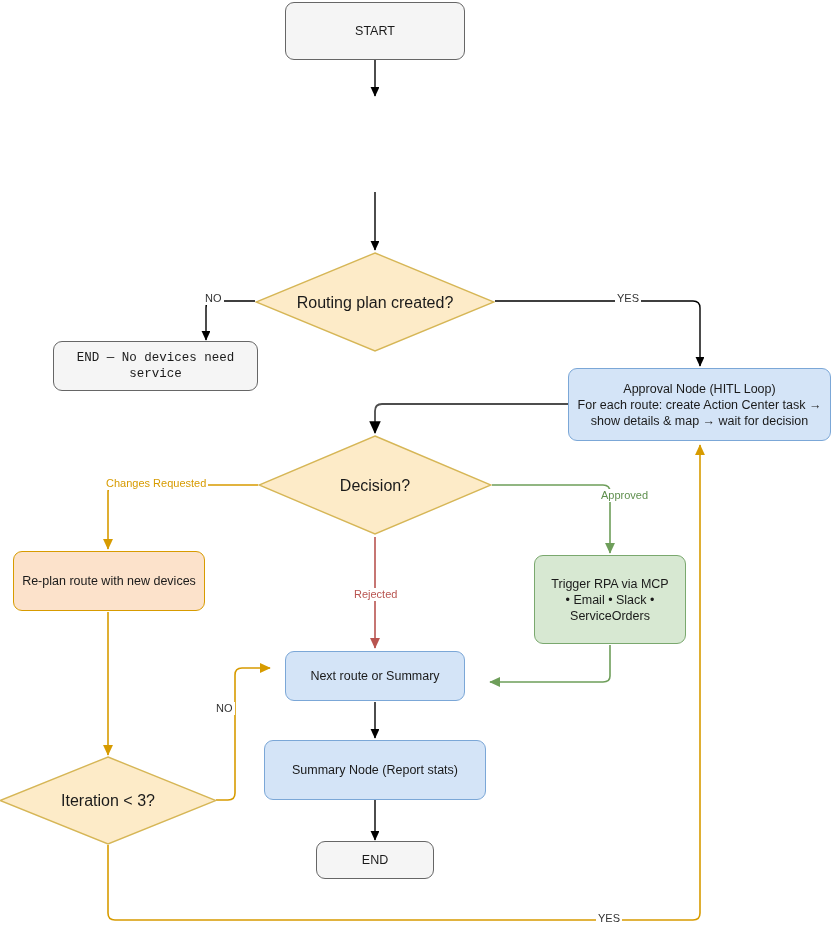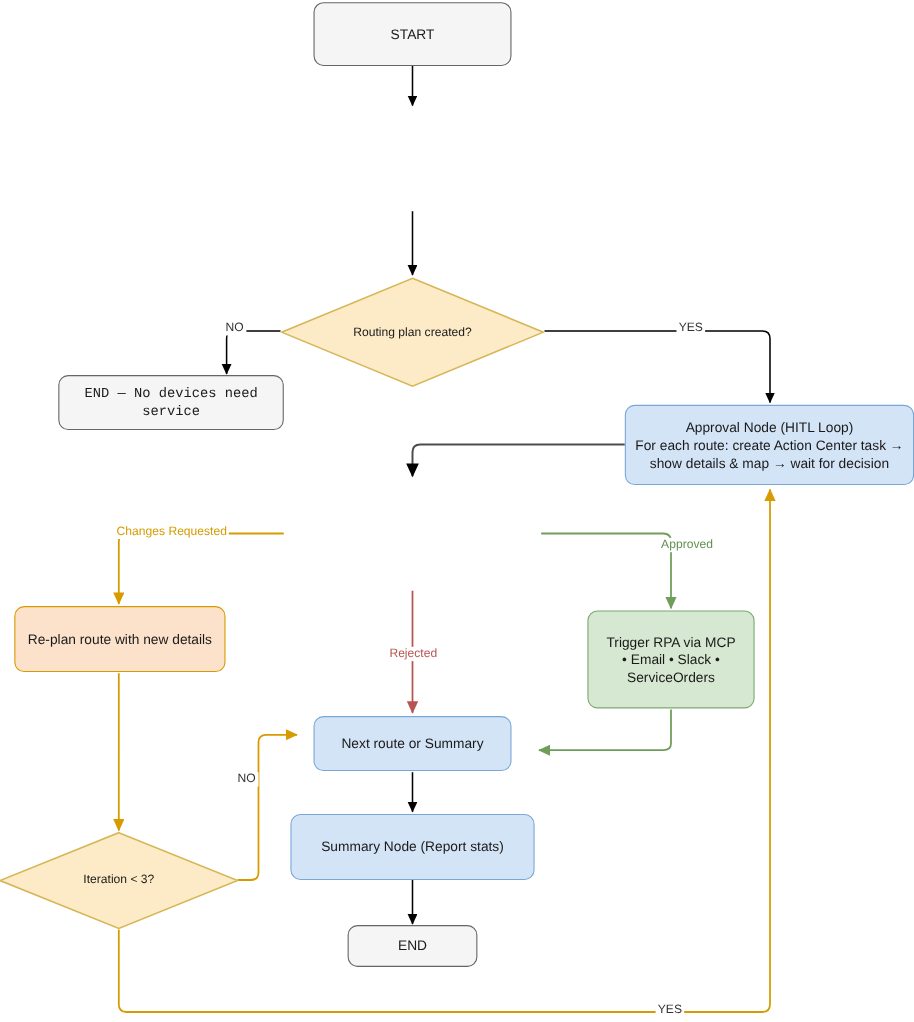--- a/index.html
+++ b/index.html
@@ -65,21 +65,21 @@
     align-items: center;
     justify-content: center;
   }
   .diamond svg {
     position: absolute;
     left: 0;
     top: 0;
   }
   .diamond .dlabel {
     position: relative;
-    font-size: 11px;
+    font-size: 16px;
     color: #1a1a1a;
     text-align: center;
     line-height: 15px;
   }
   .edge-label {
     position: absolute;
     font-size: 11px;
     line-height: 13px;
     background: #ffffff;
     padding: 0 2px;
@@ -155,23 +155,29 @@
   <div class="node node-terminal" style="left:53px; top:341px; width:205px; height:50px;font-family:Liberation Mono, monospace;">
     <span>END — No devices need service</span>
   </div>
 
   <div class="node node-process-blue" style="left:568px; top:368px; width:263px; height:73px;">
     <span>Approval Node (HITL Loop)
 For each route: create Action Center task →
 show details &amp; map → wait for decision</span>
   </div>
 
+  <div class="diamond" style="left:258px; top:435px; width:234px; height:100px;">
+    <svg width="234" height="100" viewBox="0 0 234 100">
+      <polygon points="117,1 233,50 117,99 1,50" fill="#fdebc8" stroke="#d6b656" stroke-width="1.4"></polygon>
+    </svg>
+    <span class="dlabel">Decision?</span>
+  </div>
 
   <div class="node node-process-orange" style="left:13px; top:551px; width:192px; height:60px;">
-    <span>Re-plan route with new details</span>
+    <span>Re-plan route with new devices</span>
   </div>
 
   <div class="node node-process-green" style="left:534px; top:555px; width:152px; height:89px;">
     <span>Trigger RPA via MCP
 • Email • Slack •
 ServiceOrders</span>
   </div>
 
   <div class="node node-process-blue" style="left:285px; top:651px; width:180px; height:50px;">
     <span>Next route or Summary</span>

